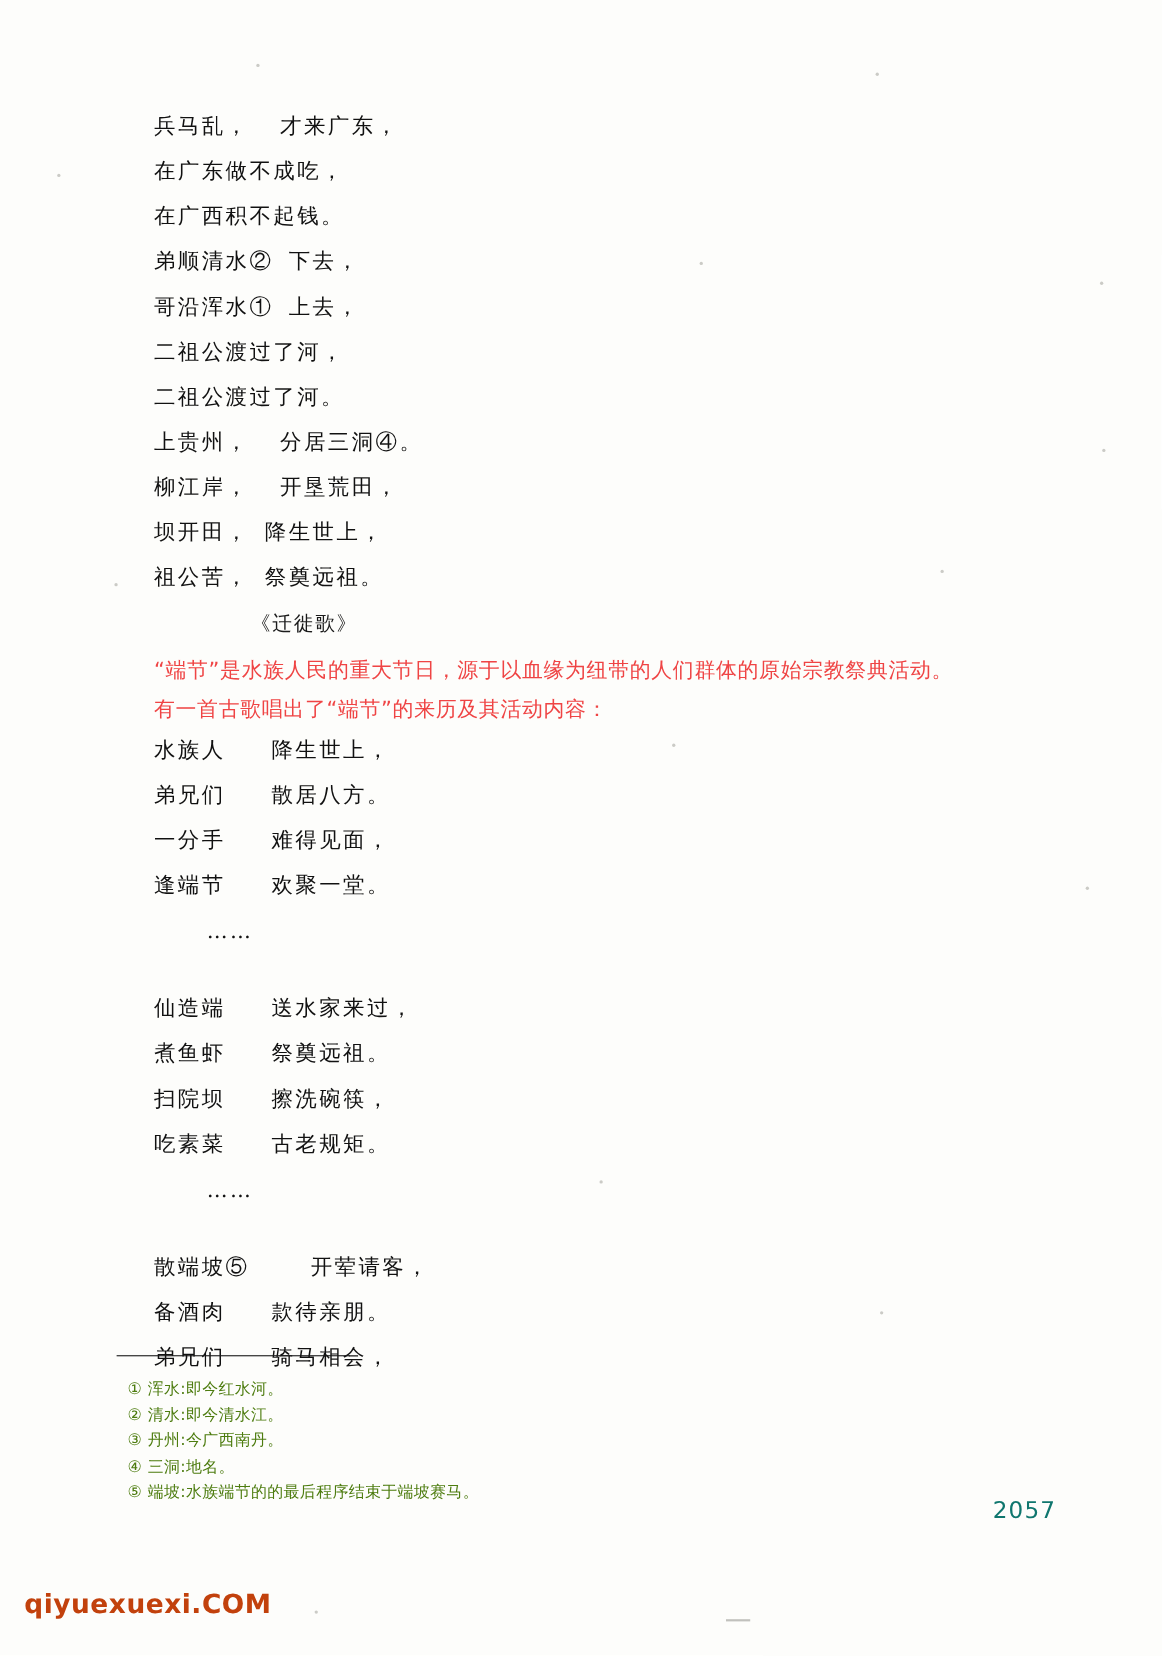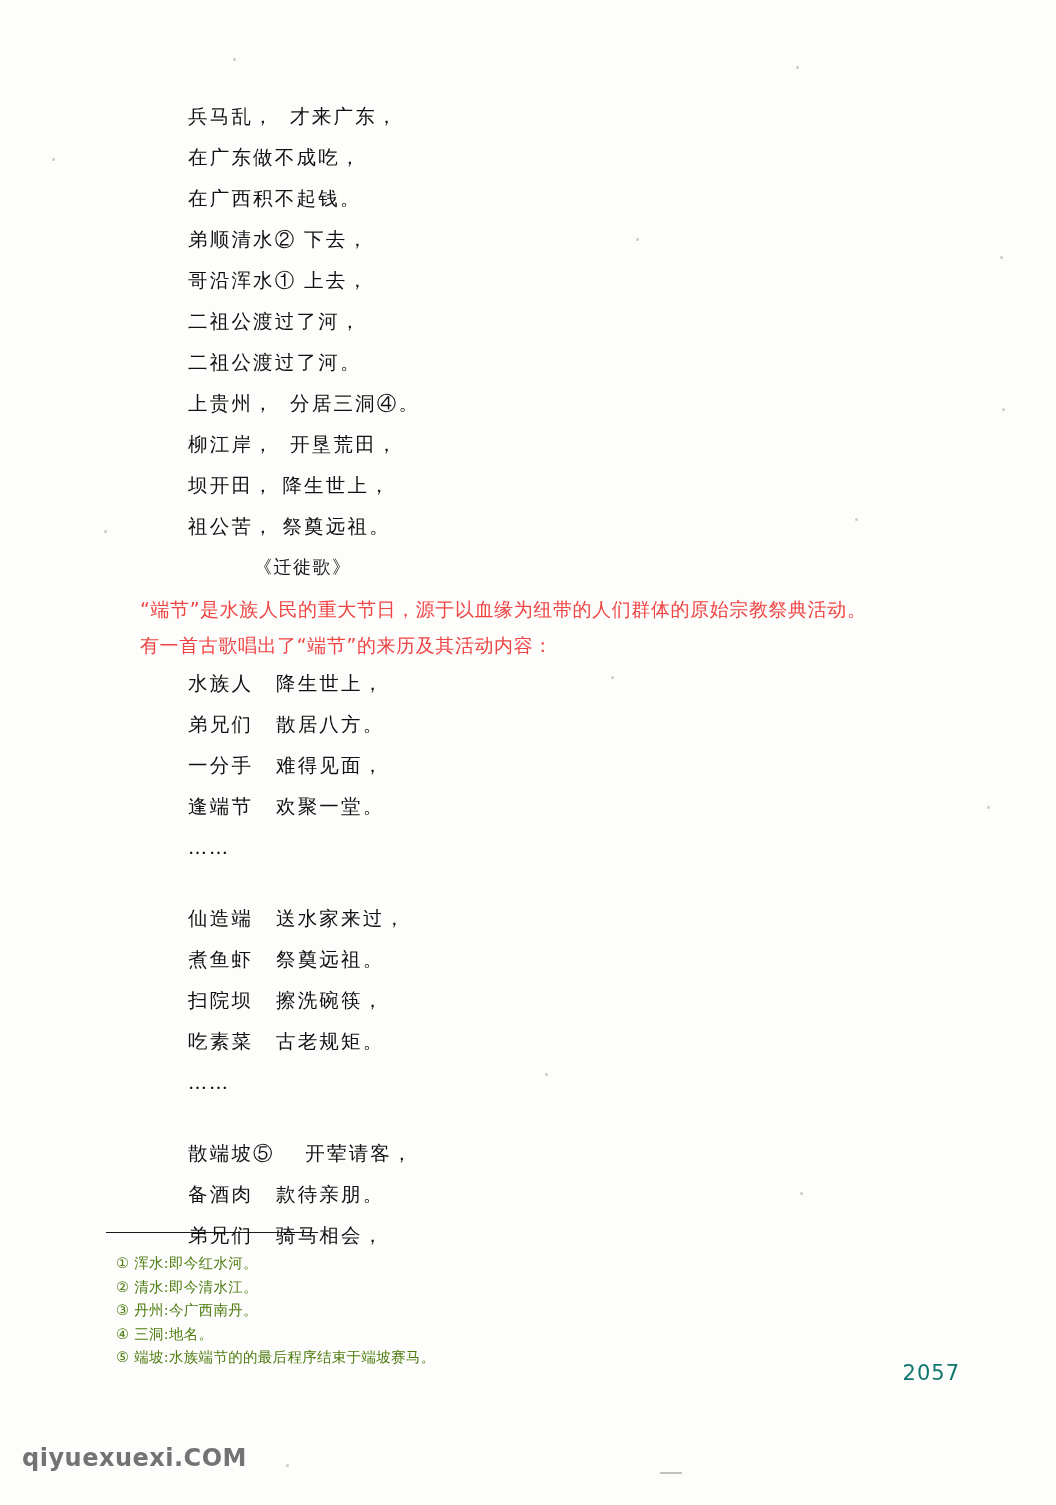--- a/index.html
+++ b/index.html
@@ -38,35 +38,34 @@
     top: 96px;
     width: 810px;
   }
 
   .verse-block {
     margin: 0;
     padding: 0;
   }
 
   .verse-line {
-    font-family: Liberation Sans, sans-serif;
+    font-family: Liberation Mono, monospace;
     font-size: 19.5px;
     letter-spacing: 2.2px;
     line-height: 41px;
     white-space: pre;
     color: #111;
-    margin-left: 48px;
   }
 
   .song-title {
     font-family: Liberation Serif, serif;
     font-size: 18px;
     letter-spacing: 1.5px;
     line-height: 40px;
-    margin-left: 114px;
+    margin-left: 88px;
     white-space: pre;
   }
 
   .para {
     font-family: "DejaVu Sans", "Liberation Sans", sans-serif;
     font-size: 19px;
     line-height: 36px;
     letter-spacing: .6px;
     text-align: justify;
     margin: 4px 0 0 0;
@@ -130,21 +129,21 @@
 
   .watermark {
     position: absolute;
     left: 22px;
     top: 1444px;
     font-family: "DejaVu Sans", "Liberation Sans", sans-serif;
     font-size: 24px;
     font-weight: bold;
     letter-spacing: .5px;
   }
-  .watermark .dom { color: #737373; }
+  .watermark .dom { color: #c2410c; }
 
   .edge-mark {
     position: absolute;
     background: #9a9a95;
     opacity: .6;
   }
 </style>
 </head>
 <body>
 

